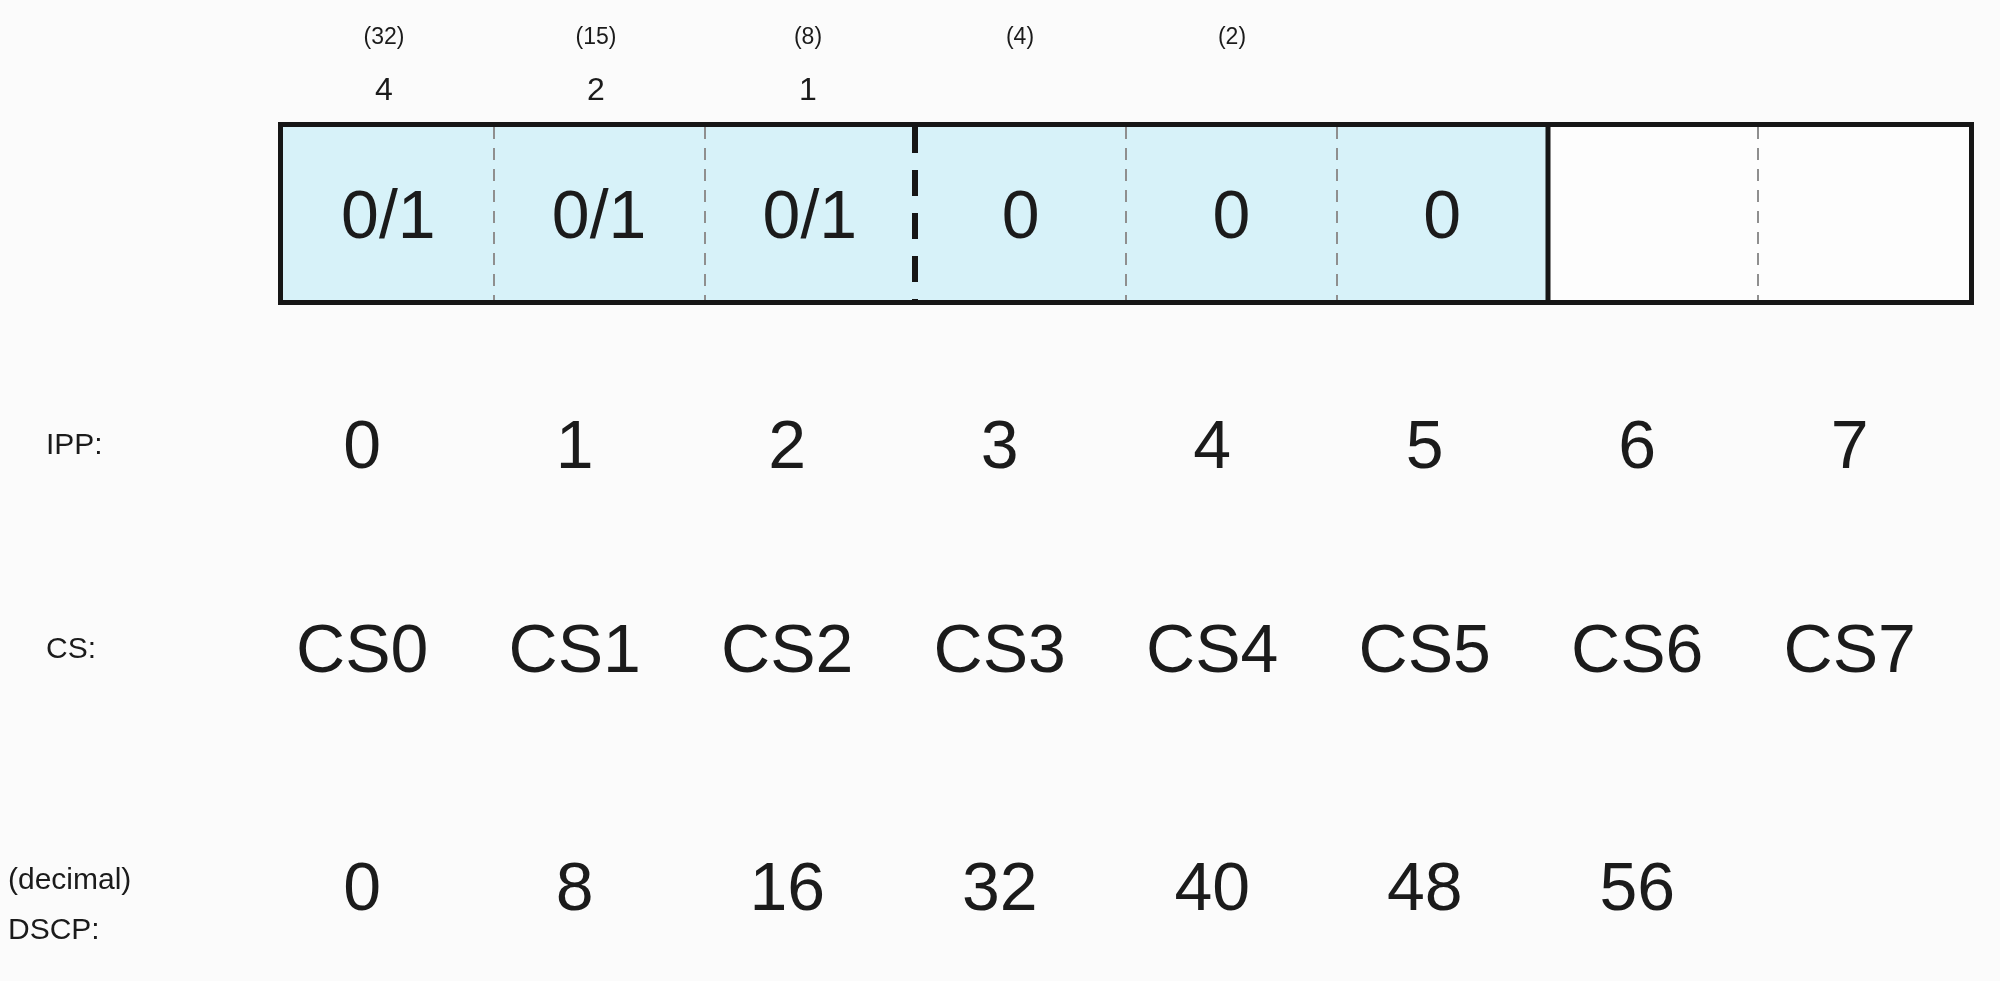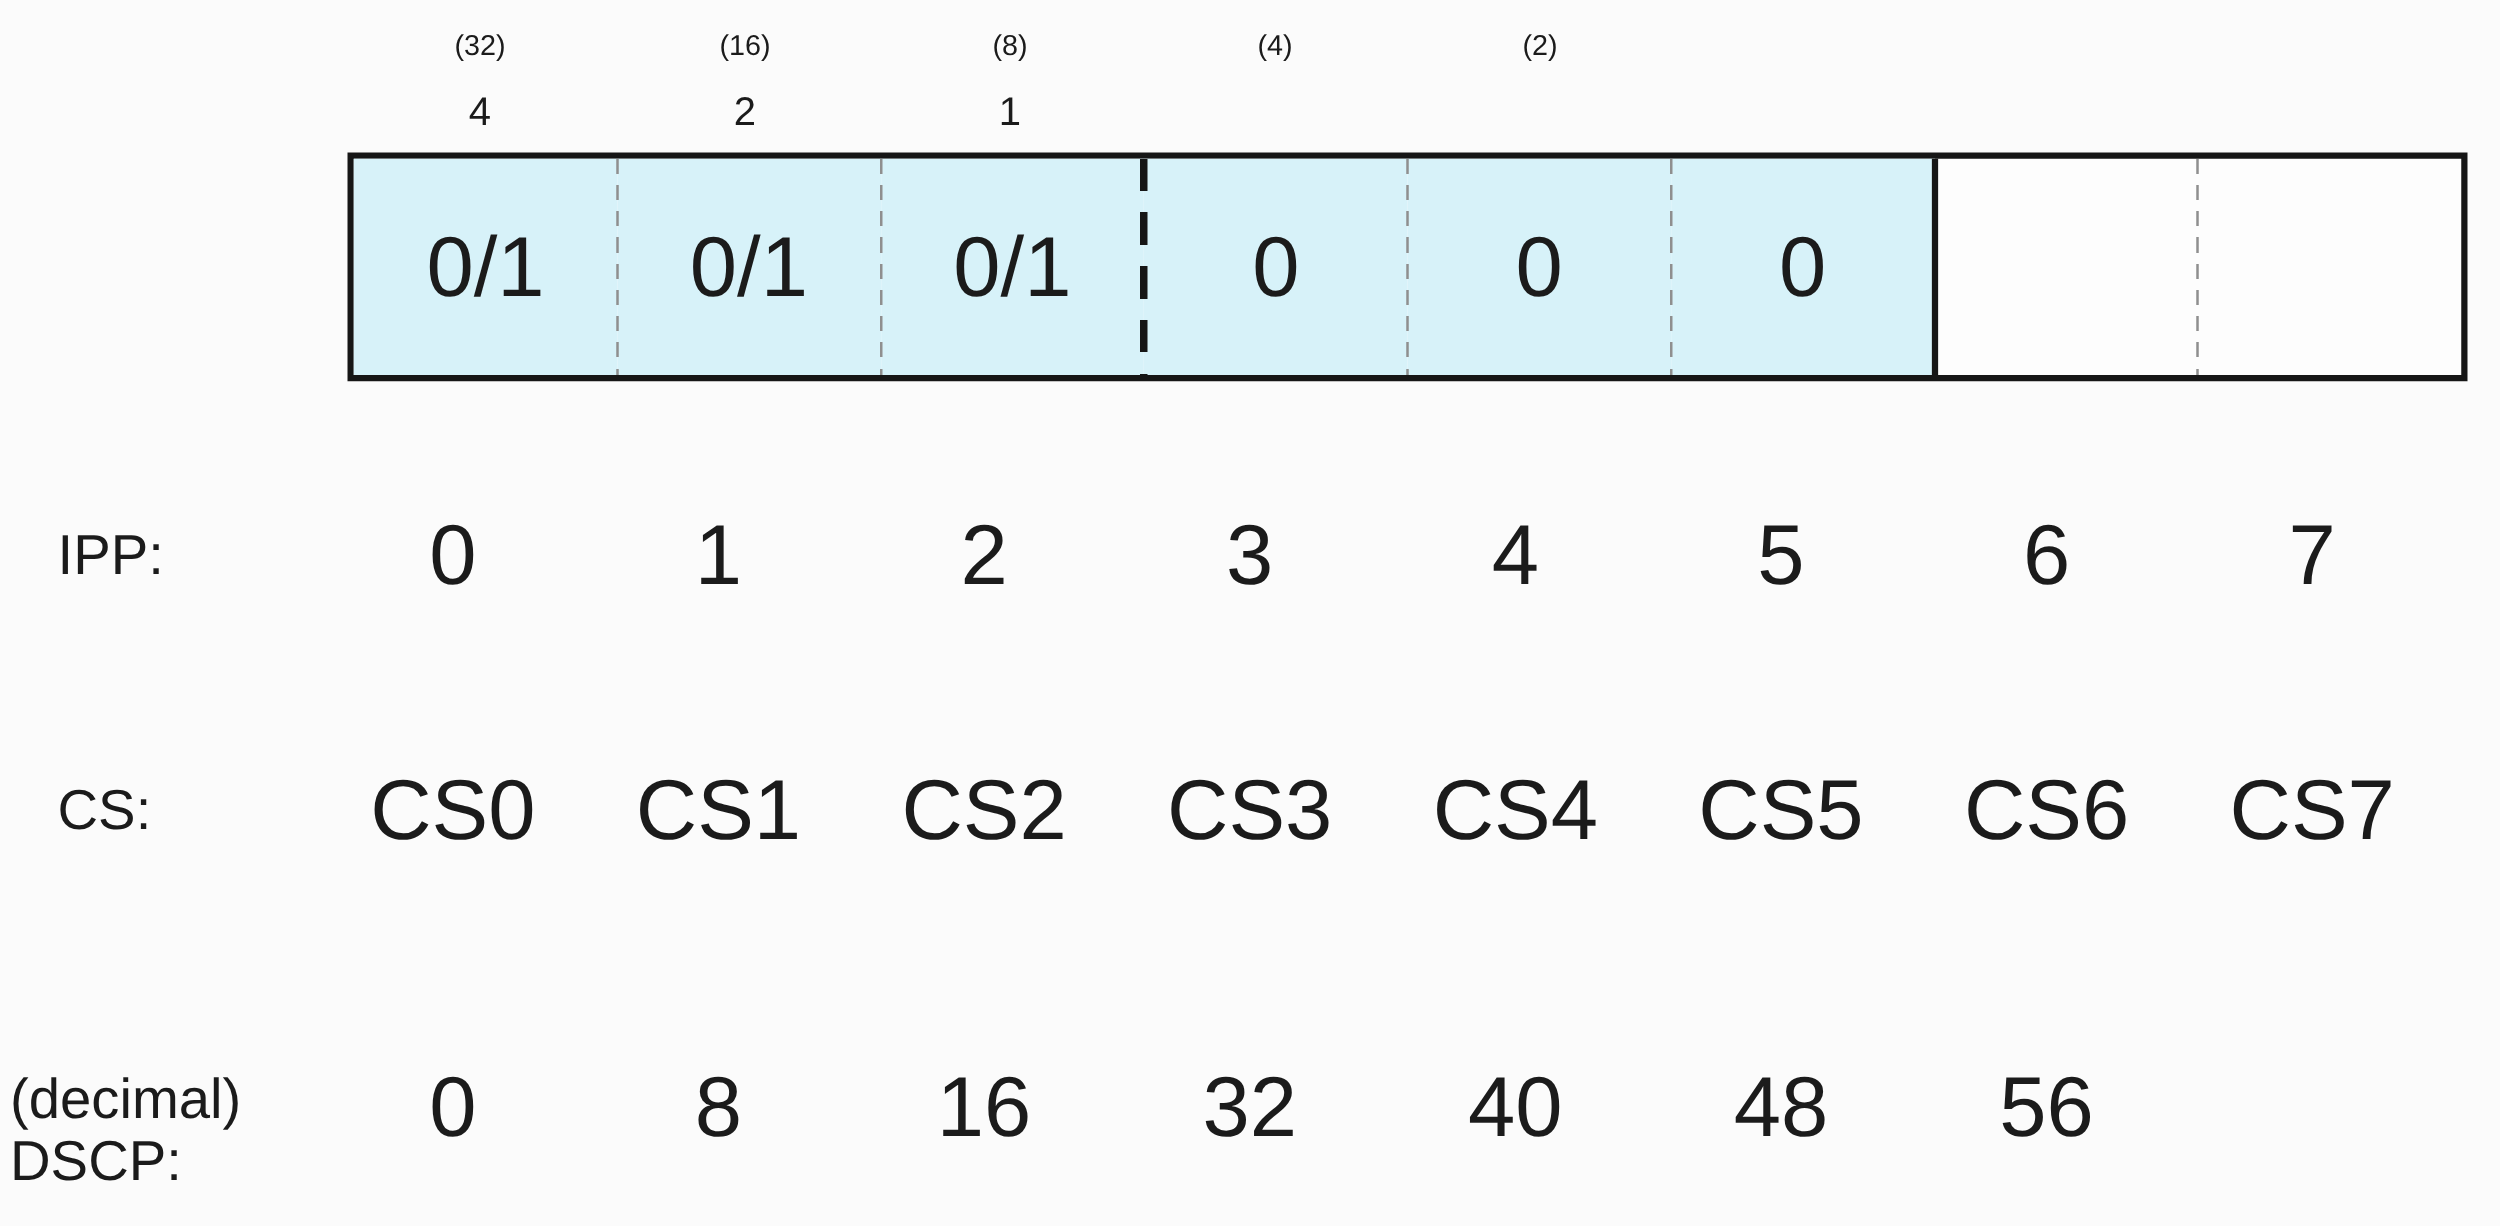--- a/index.html
+++ b/index.html
@@ -76,42 +76,42 @@
   
   .values-row { left: 256px; width: 1700px; height: 96px; font-size: 68px; }
   .values-row .col { width: 212.5px; }
   .row-ipp  { top: 396px; }
   .row-cs   { top: 600px; }
   .row-dscp { top: 838px; }
 
   
   .row-label {
     position: absolute;
-    font-size: 45px;
+    font-size: 30px;
     display: flex;
     align-items: center;
     height: 96px;
   }
   .label-ipp { left: 46px; top: 396px; }
   .label-cs  { left: 46px; top: 600px; }
   .label-dscp {
     left: 8px; top: 854px;
     height: auto;
     display: block;
     line-height: 50px;
   }
 </style>
 </head>
 <body>
 
 <div class="stage">
 
   <div class="grid weights-row1">
     <div class="col">(32)</div>
-    <div class="col">(16)</div>
+    <div class="col">(15)</div>
     <div class="col">(8)</div>
     <div class="col">(4)</div>
     <div class="col">(2)</div>
     <div class="col"></div>
     <div class="col"></div>
     <div class="col"></div>
   </div>
 
   <div class="grid weights-row2">
     <div class="col">4</div>

